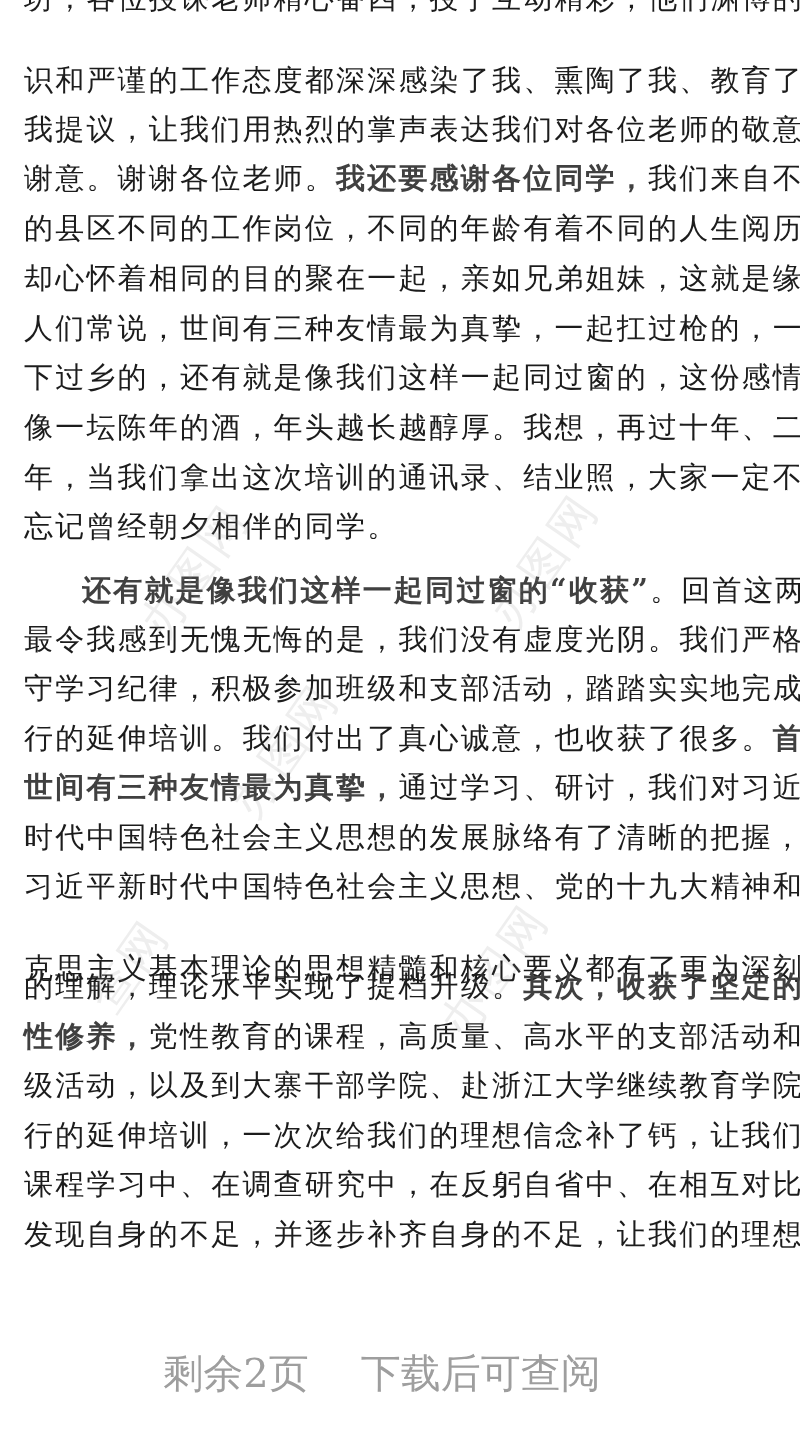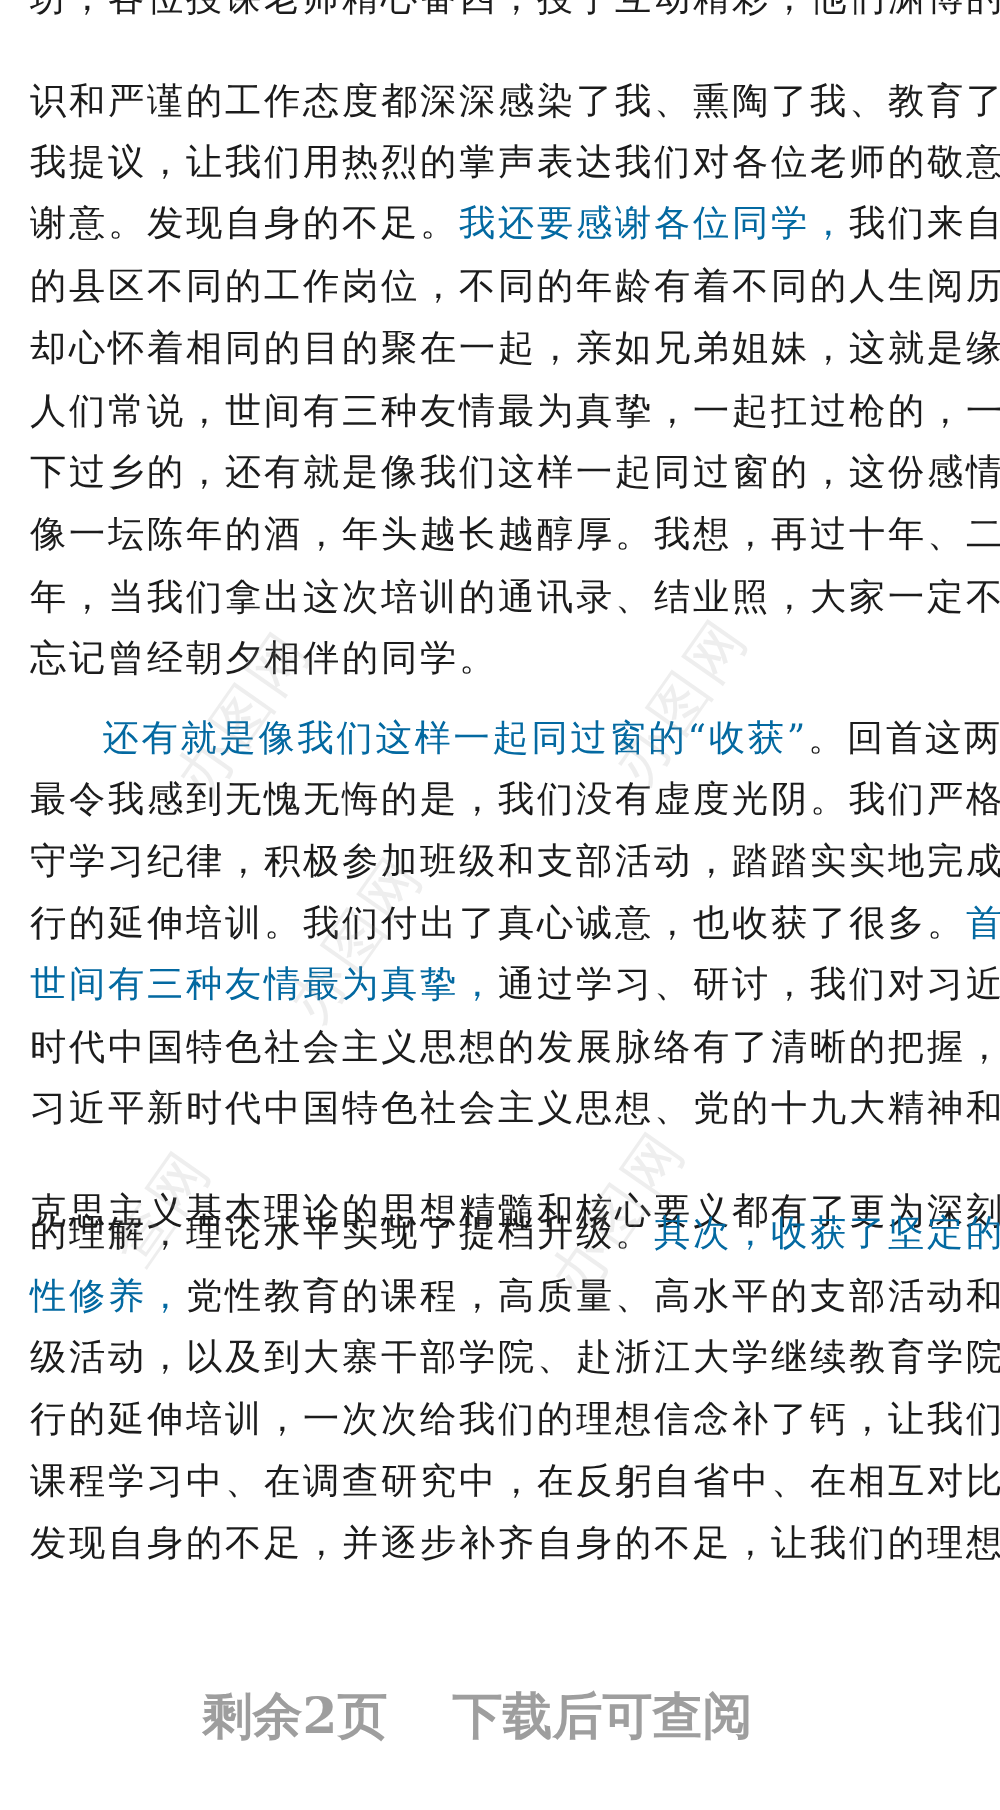--- a/index.html
+++ b/index.html
@@ -34,41 +34,41 @@
       font-family: "DejaVu Serif", "Liberation Serif", serif;
       color: #1c1c1c;
     }
     .line.clipped {
       top: -22px;
     }
     .line.indent {
       left: 82px;
     }
     .line b {
-      font-weight: normal;
-      color: #0369a1;
+      font-weight: bold;
+      color: #404040;
     }
     .watermark {
       position: absolute;
       font-size: 46px;
       font-family: "DejaVu Sans", sans-serif;
       color: rgba(150,150,150,0.16);
       transform: rotate(-55deg);
       white-space: nowrap;
       pointer-events: none;
       letter-spacing: 4px;
     }
     .footer {
       position: absolute;
       left: 0;
       width: 764px;
       top: 1345px;
       text-align: center;
       font-size: 40px;
-      font-weight: bold;
+      font-weight: normal;
       color: #9e9e9e;
       font-family: "DejaVu Serif", "Liberation Serif", serif;
       line-height: 56px;
     }
     .footer span {
       display: inline-block;
     }
     .footer .gap {
       width: 52px;
     }
@@ -76,21 +76,21 @@
 </head>
 <body>
 
 <div class="page">
 
   <div class="line clipped">坊，各位授课老师精心备四，授予互动精彩，他们渊博的知</div>
 
   <div id="lines">
       <div class="line" style="top: 60px;"><span>识和严谨的工作态度都深深感染了我、熏陶了我、教育了我。</span></div>
       <div class="line" style="top: 109px;"><span>我提议，让我们用热烈的掌声表达我们对各位老师的敬意和</span></div>
-      <div class="line" style="top: 158px;"><span>谢意。发现自身的不足。</span><b>我还要感谢各位同学，</b><span>我们来自不同</span></div>
+      <div class="line" style="top: 158px;"><span>谢意。谢谢各位老师。</span><b>我还要感谢各位同学，</b><span>我们来自不同</span></div>
       <div class="line" style="top: 208px;"><span>的县区不同的工作岗位，不同的年龄有着不同的人生阅历，</span></div>
       <div class="line" style="top: 258px;"><span>却心怀着相同的目的聚在一起，亲如兄弟姐妹，这就是缘分。</span></div>
       <div class="line" style="top: 308px;"><span>人们常说，世间有三种友情最为真挚，一起扛过枪的，一起</span></div>
       <div class="line" style="top: 357px;"><span>下过乡的，还有就是像我们这样一起同过窗的，这份感情就</span></div>
       <div class="line" style="top: 407px;"><span>像一坛陈年的酒，年头越长越醇厚。我想，再过十年、二十</span></div>
       <div class="line" style="top: 457px;"><span>年，当我们拿出这次培训的通讯录、结业照，大家一定不会</span></div>
       <div class="line" style="top: 506px;"><span>忘记曾经朝夕相伴的同学。</span></div>
       <div class="line indent" style="top: 570px;"><b>还有就是像我们这样一起同过窗的“收获”</b><span>。回首这两个月，</span></div>
       <div class="line" style="top: 619px;"><span>最令我感到无愧无悔的是，我们没有虚度光阴。我们严格遵</span></div>
       <div class="line" style="top: 668px;"><span>守学习纪律，积极参加班级和支部活动，踏踏实实地完成了</span></div>

